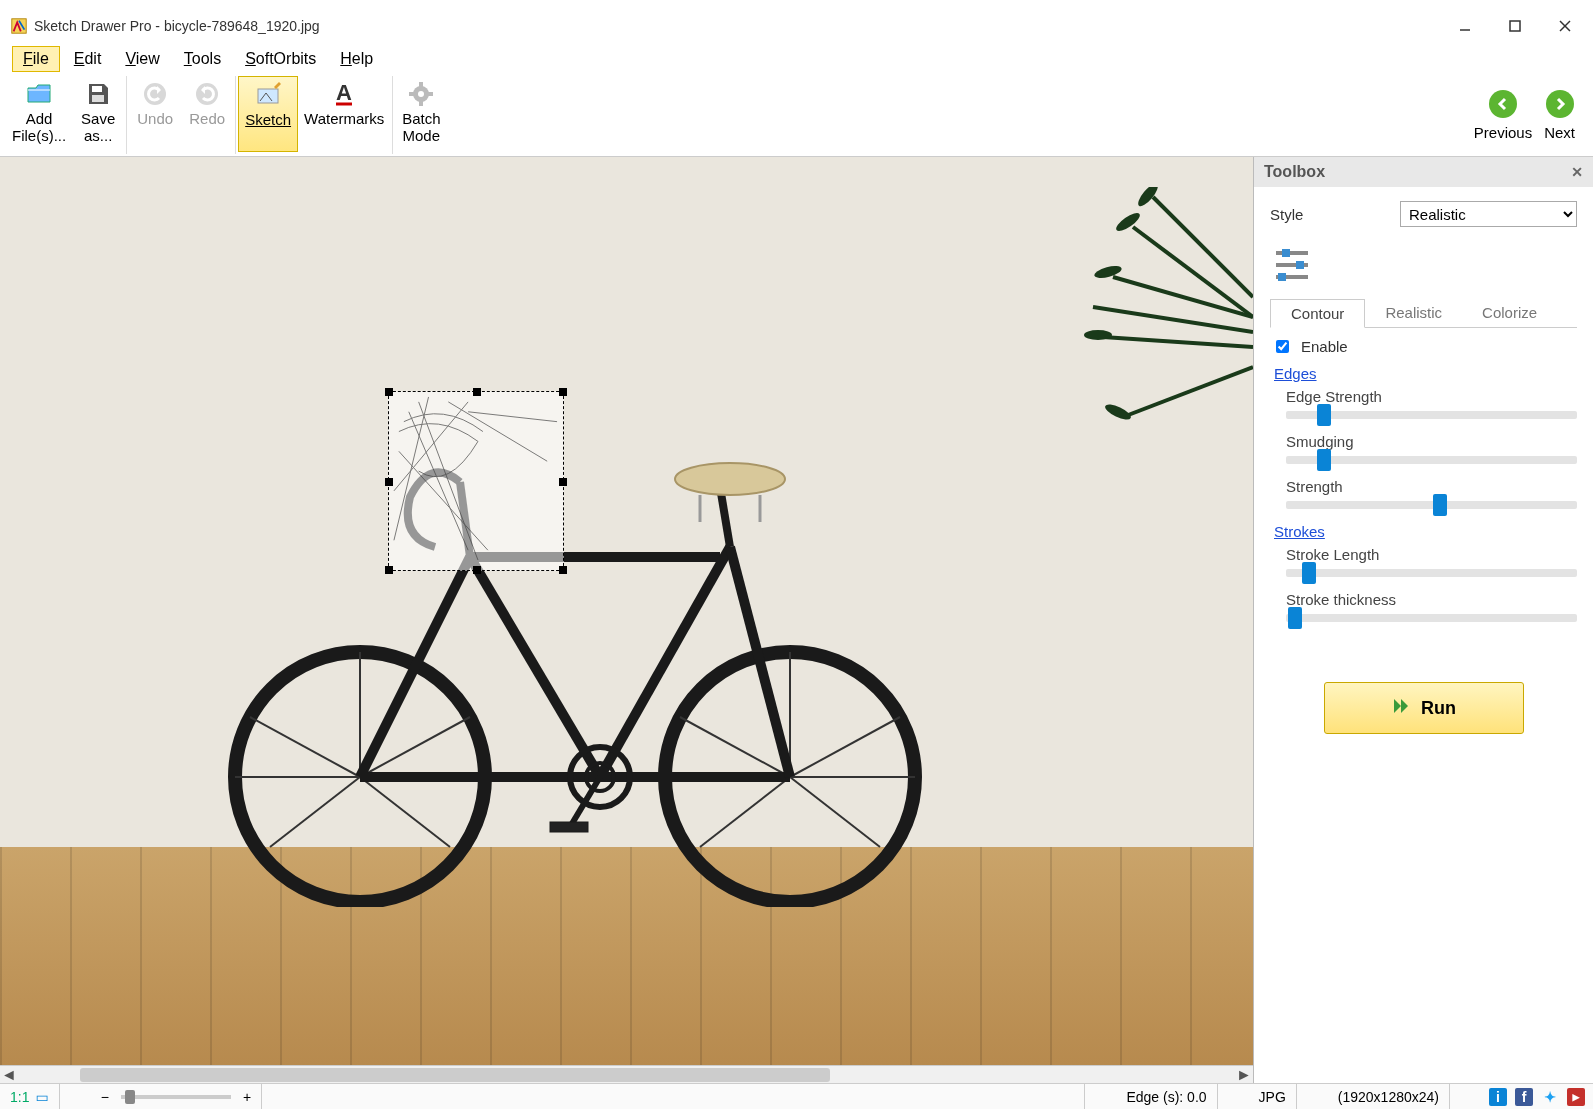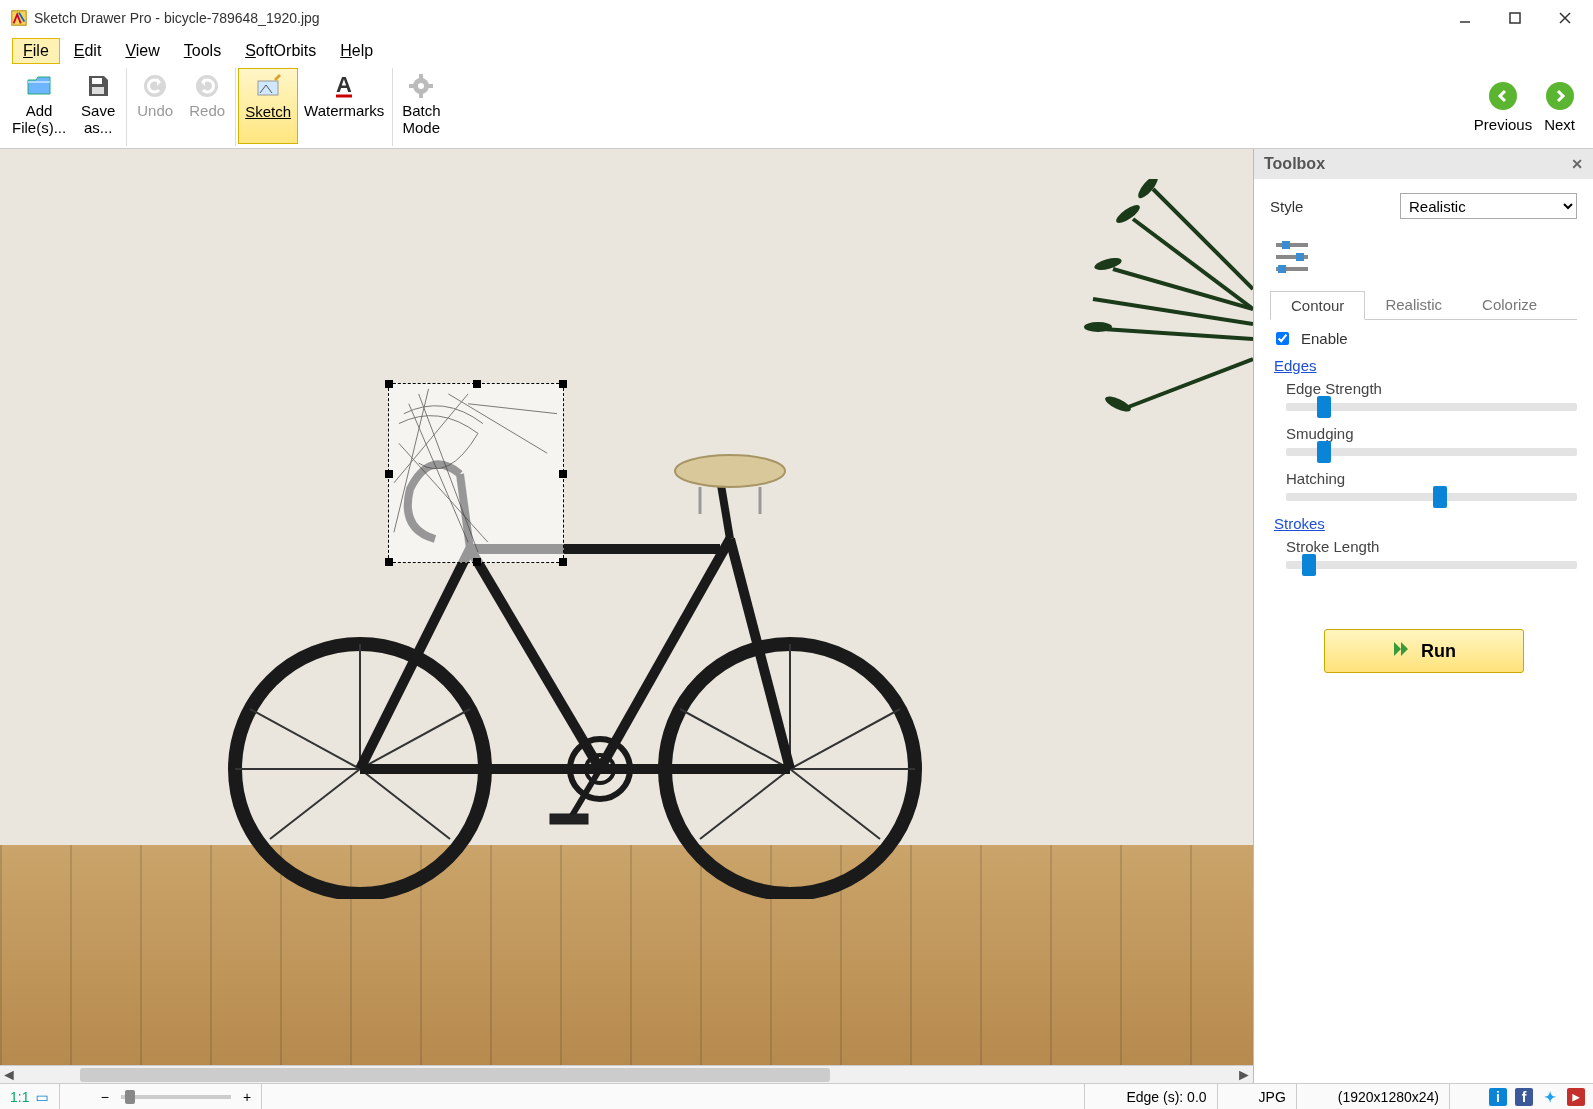--- a/index.html
+++ b/index.html
@@ -1,17 +1,17 @@
 <!DOCTYPE html>
 <html><head>
 <meta charset="utf-8">
 <style>
 * { box-sizing: border-box; margin: 0; padding: 0; font-family: "Segoe UI", Tahoma, sans-serif; }
 body { background: #fff; width: 1593px; height: 1109px; overflow: hidden; display: flex; flex-direction: column; }
-.titlebar { height: 36px; display: flex; align-items: center; padding: 0 10px; font-size: 14px; color: #333; }
+.titlebar { height: 36px; display: flex; align-items: center; padding: 0 10px; font-size: 14px; color: #333; margin-top: 8px; }
 .titlebar .app-icon { width: 18px; height: 18px; margin-right: 6px; }
 .titlebar .title-text { flex: 1; }
 .titlebar .win-controls { display: flex; gap: 30px; margin-right: 8px; }
 .titlebar .win-btn { width: 20px; height: 20px; display: flex; align-items: center; justify-content: center; cursor: pointer; color: #444; }
 .menubar { height: 30px; display: flex; align-items: center; padding: 0 12px; font-size: 16px; gap: 4px; }
 .menubar .menu-item { padding: 3px 10px; cursor: pointer; }
 .menubar .menu-item.active { background: #fff1b3; border: 1px solid #e0b800; }
 .menubar .menu-item .ul { text-decoration: underline; }
 .toolbar { height: 82px; display: flex; align-items: center; padding: 2px 4px; }
 .tool-group { display: flex; align-items: flex-start; height: 78px; padding: 0 2px; border-right: 1px solid #ddd; }
@@ -44,21 +44,21 @@
 .tabs { display: flex; border-bottom: 1px solid #ccc; margin-bottom: 10px; }
 .tab { padding: 5px 20px; color: #777; cursor: pointer; font-size: 15px; }
 .tab.active { color: #444; border: 1px solid #ccc; border-bottom: 1px solid #fff; margin-bottom: -1px; background: #fff; }
 .enable-row { margin: 4px 0 10px 6px; display: flex; align-items: center; gap: 12px; }
 .group-title { margin: 6px 0 6px 4px; color: #1d4ed8; text-decoration: underline; }
 .slider-row { margin: 6px 0 14px 16px; }
 .slider-label { margin-bottom: 6px; color: #444; }
 .slider-track { position: relative; height: 8px; background: #e3e3e3; border-radius: 2px; }
 .slider-thumb { position: absolute; top: -7px; width: 14px; height: 22px; background: #0a84d6; border-radius: 2px; }
 .run-row { margin-top: 60px; display: flex; justify-content: center; }
-.run-btn { width: 200px; height: 44px; background: linear-gradient(#fff5c0, #ffe27a); border: 1px solid #c9a800; border-radius: 3px; display: flex; align-items: center; justify-content: center; gap: 10px; font-size: 18px; font-weight: 700; cursor: pointer; }
+.run-btn { width: 200px; height: 52px; background: linear-gradient(#fff5c0, #ffe27a); border: 1px solid #c9a800; border-radius: 3px; display: flex; align-items: center; justify-content: center; gap: 10px; font-size: 18px; font-weight: 700; cursor: pointer; }
 .statusbar { height: 26px; border-top: 1px solid #ccc; display: flex; align-items: center; font-size: 14px; background: #fafafa; gap: 31px; }
 .status-segment { padding: 0 10px; border-right: 1px solid #ccc; height: 100%; display: flex; align-items: center; gap: 6px; }
 .status-spacer { flex: 1; border-right: 1px solid #ccc; height: 100%; }
 .social-icons { display: flex; gap: 8px; padding: 0 8px; align-items: center; }
 .social-icons span { width: 18px; height: 18px; display: flex; align-items: center; justify-content: center; font-size: 14px; font-weight: bold; border-radius: 2px; }
 .zoom-slider { width: 110px; height: 4px; background: #ccc; position: relative; margin: 0 6px; }
 .zoom-thumb { position: absolute; left: 4px; top: -5px; width: 10px; height: 14px; background: #888; border-radius: 2px; }
 
 .wall { position: absolute; left:0; top:0; right:0; height: 76%; background: #eae6dd; }
 .floor { position: absolute; left:0; bottom:0; right:0; height: 24%; background: linear-gradient(#caa46a, #b78a4e); }
@@ -366,33 +366,39 @@
               <div class="slider-thumb" style="left: calc(13% - 7px);"></div>
             </div>
           </div>
           <div class="slider-row">
             <div class="slider-label">Smudging</div>
             <div class="slider-track">
               <div class="slider-thumb" style="left: calc(13% - 7px);"></div>
             </div>
           </div>
           <div class="slider-row">
-            <div class="slider-label">Hatching</div>
+            <div class="slider-label">Strength</div>
             <div class="slider-track">
               <div class="slider-thumb" style="left: calc(53% - 7px);"></div>
             </div>
           </div>
         </div>
 
       <div class="group-title">Strokes</div>
       <div id="strokes-sliders">
           <div class="slider-row">
             <div class="slider-label">Stroke Length</div>
             <div class="slider-track">
               <div class="slider-thumb" style="left: calc(8% - 7px);"></div>
+            </div>
+          </div>
+          <div class="slider-row">
+            <div class="slider-label">Stroke thickness</div>
+            <div class="slider-track">
+              <div class="slider-thumb" style="left: calc(3% - 7px);"></div>
             </div>
           </div>
         </div>
 
       <div class="run-row">
         <button class="run-btn">
           <span><svg width="20" height="20">
                 <path d="M3 3 L10 10 L3 17 Z" fill="#3a9a3a"></path>
                 <path d="M10 3 L17 10 L10 17 Z" fill="#3a9a3a"></path>
               </svg></span>

